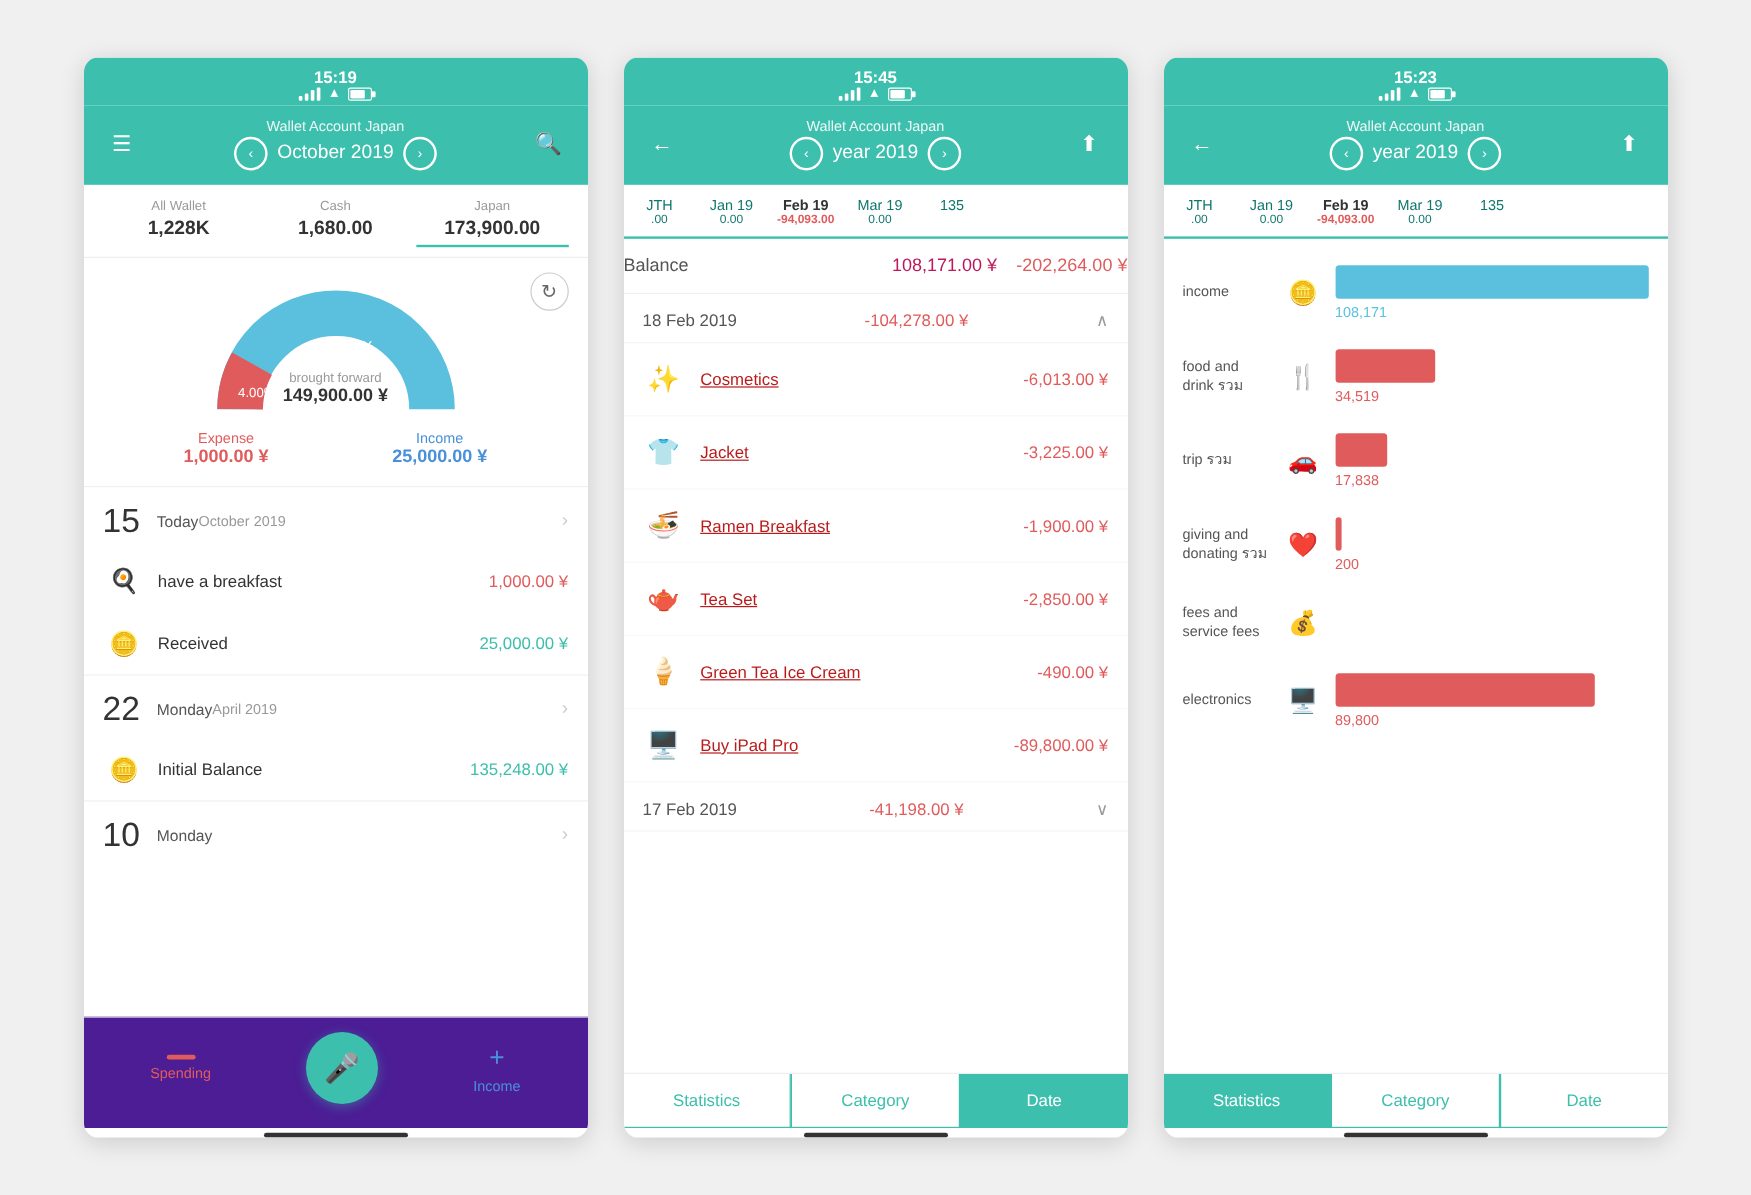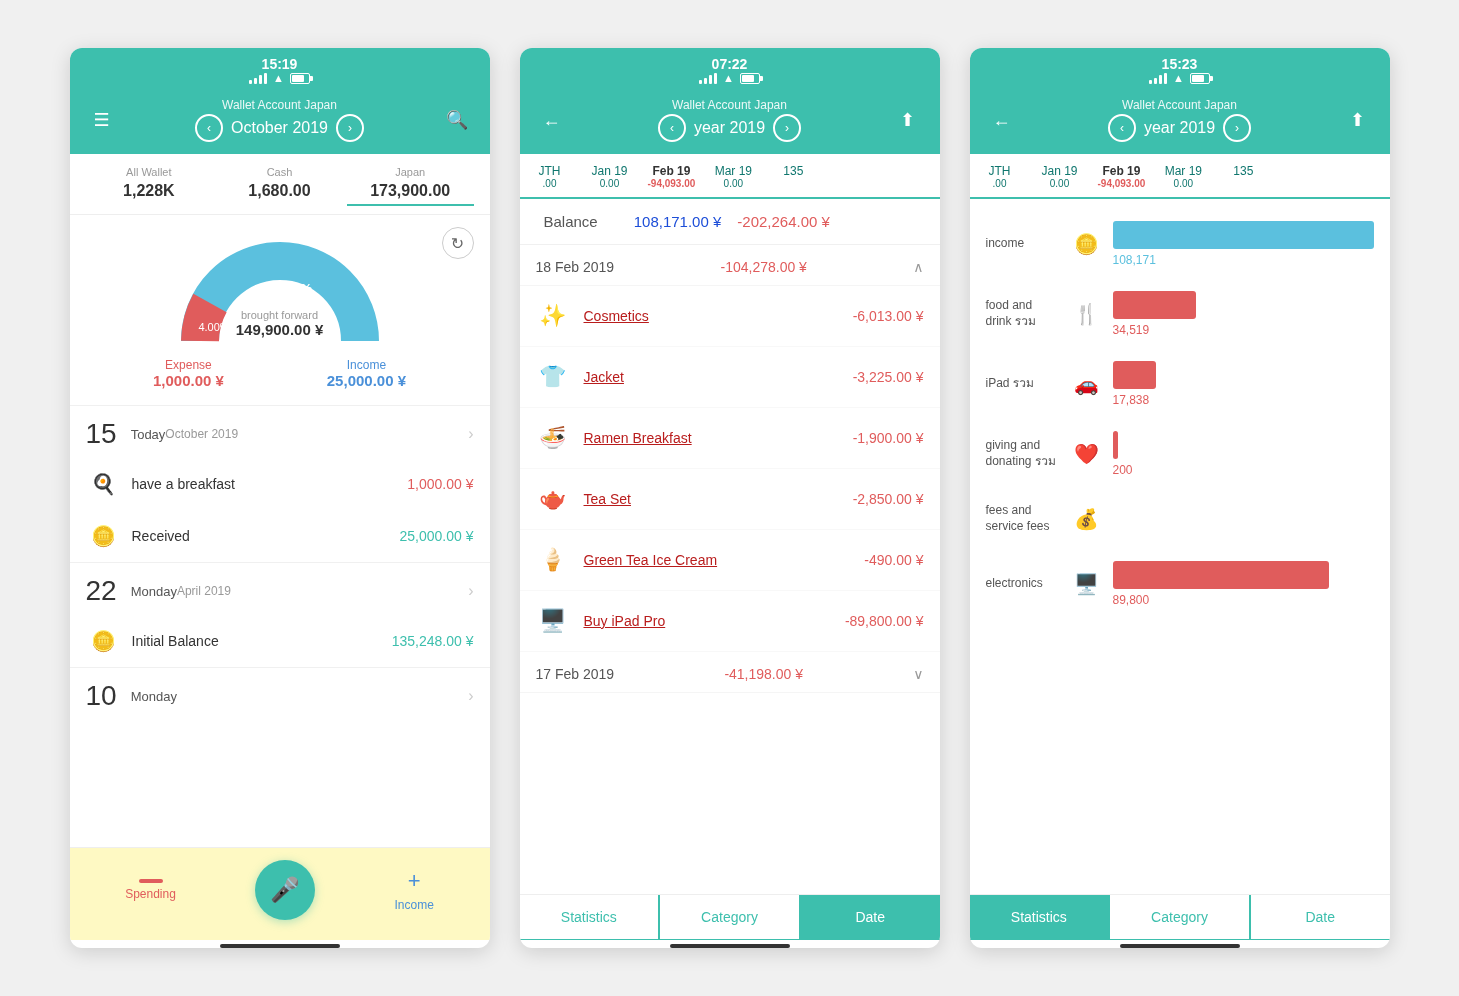--- a/index.html
+++ b/index.html
@@ -264,21 +264,21 @@
     .tx-name {
       flex: 1;
       font-size: 14px;
       color: #333;
     }
     .tx-amount-neg { color: #e05c5c; font-size: 14px; font-weight: 500; }
     .tx-amount-pos { color: #3dbfad; font-size: 14px; font-weight: 500; }
 
     
     .bottom-nav-1 {
-      background: #fef9c3;
+      background: #4c1d95;
       border-top: 1px solid #eee;
       padding: 12px 16px 20px;
       display: flex;
       justify-content: space-around;
       align-items: center;
       position: relative;
     }
     .bottom-nav-item {
       display: flex;
       flex-direction: column;
@@ -336,34 +336,35 @@
       color: #333;
       font-weight: 600;
     }
     .month-amount {
       font-size: 10px;
     }
     .month-amount.negative { color: #e05c5c; }
 
     .balance-row {
       display: flex;
-      align-items: center;
-      padding: 14px 24px;
+      justify-content: space-between;
+      align-items: center;
+      padding: 14px 0;
       border-bottom: 1px solid #f0f0f0;
       gap: 36px;
     }
     .balance-text {
       font-size: 15px;
       color: #555;
     }
     .balance-amounts {
       display: flex;
       gap: 16px;
     }
-    .bal-pos { color: #1d4ed8; font-size: 15px; font-weight: 500; }
+    .bal-pos { color: #be185d; font-size: 15px; font-weight: 500; }
     .bal-neg { color: #e05c5c; font-size: 15px; font-weight: 500; }
 
     .expense-date-header {
       display: flex;
       justify-content: space-between;
       align-items: center;
       padding: 14px 16px 10px;
       border-bottom: 1px solid #f5f5f5;
     }
     .exp-date { font-size: 14px; color: #555; }
@@ -627,21 +628,21 @@
         <span class="income-plus">+</span>
         <span class="income-nav-label">Income</span>
       </div>
     </div>
     <div class="home-indicator"></div>
   </div>
 
   <div class="phone">
 
     <div class="status-bar">
-      <span>07:22</span>
+      <span>15:45</span>
       <div class="status-icons">
         <div class="signal-dots">
           <span style="height:4px"></span>
             <span style="height:6px"></span>
             <span style="height:9px"></span>
             <span style="height:11px"></span>
         </div>
         <span>▲</span>
         <div class="battery-icon">
           <div class="battery-fill"></div>
@@ -819,21 +820,21 @@
           <div class="stat-category">food and drink รวม</div>
           <div class="stat-icon">🍴</div>
           <div class="stat-bar-container">
             <div class="stat-bar red" style="width:32%;"></div>
             <div class="stat-value">34,519</div>
           </div>
         </div>
 
 
         <div class="stat-row">
-          <div class="stat-category">iPad รวม</div>
+          <div class="stat-category">trip รวม</div>
           <div class="stat-icon">🚗</div>
           <div class="stat-bar-container">
             <div class="stat-bar red" style="width:16.5%;"></div>
             <div class="stat-value">17,838</div>
           </div>
         </div>
 
         <div class="stat-row">
           <div class="stat-category">giving and donating รวม</div>
           <div class="stat-icon">❤️</div>

